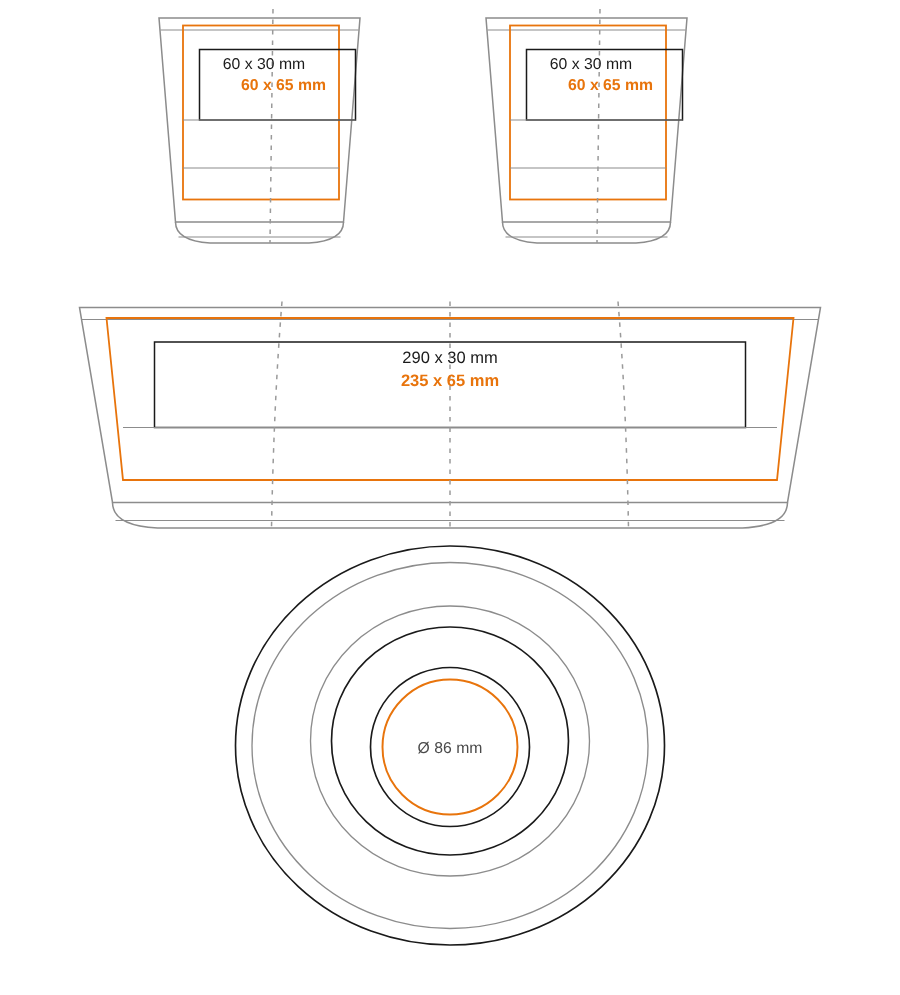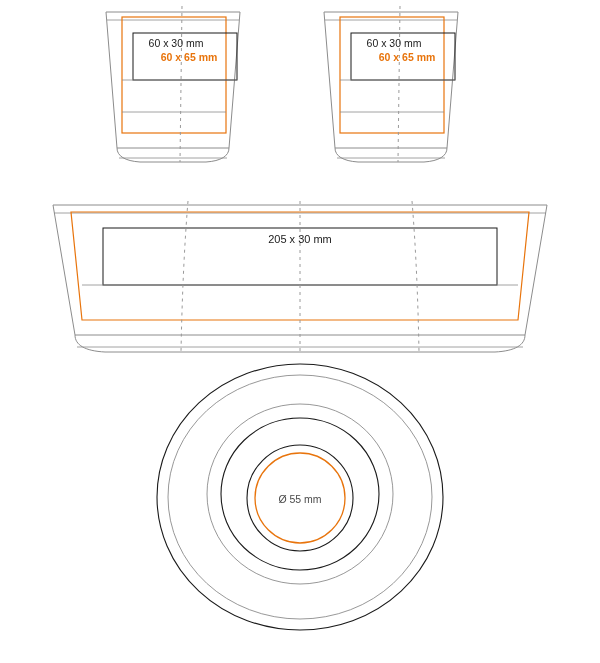--- a/index.html
+++ b/index.html
@@ -126,18 +126,19 @@
     <span class="l-black">60 x 30 mm</span>
     <span class="l-orange">60 x 65 mm</span>
   </div>
 
   <div class="label small" style="left:342px; top:36px; width:104px;">
     <span class="l-black">60 x 30 mm</span>
     <span class="l-orange">60 x 65 mm</span>
   </div>
 
   <div class="label" style="left:200px; top:232px; width:200px;">
-    <span class="l-black">205 x 30 mm</span>
+    <span class="l-black">290 x 30 mm</span>
+    <span class="l-orange">235 x 65 mm</span>
   </div>
 
-  <div class="label circle-label" style="left:250px; top:492px; width:100px;">Ø 55 mm</div>
+  <div class="label circle-label" style="left:250px; top:492px; width:100px;">Ø 86 mm</div>
 
 </div>
 
 </body></html>

